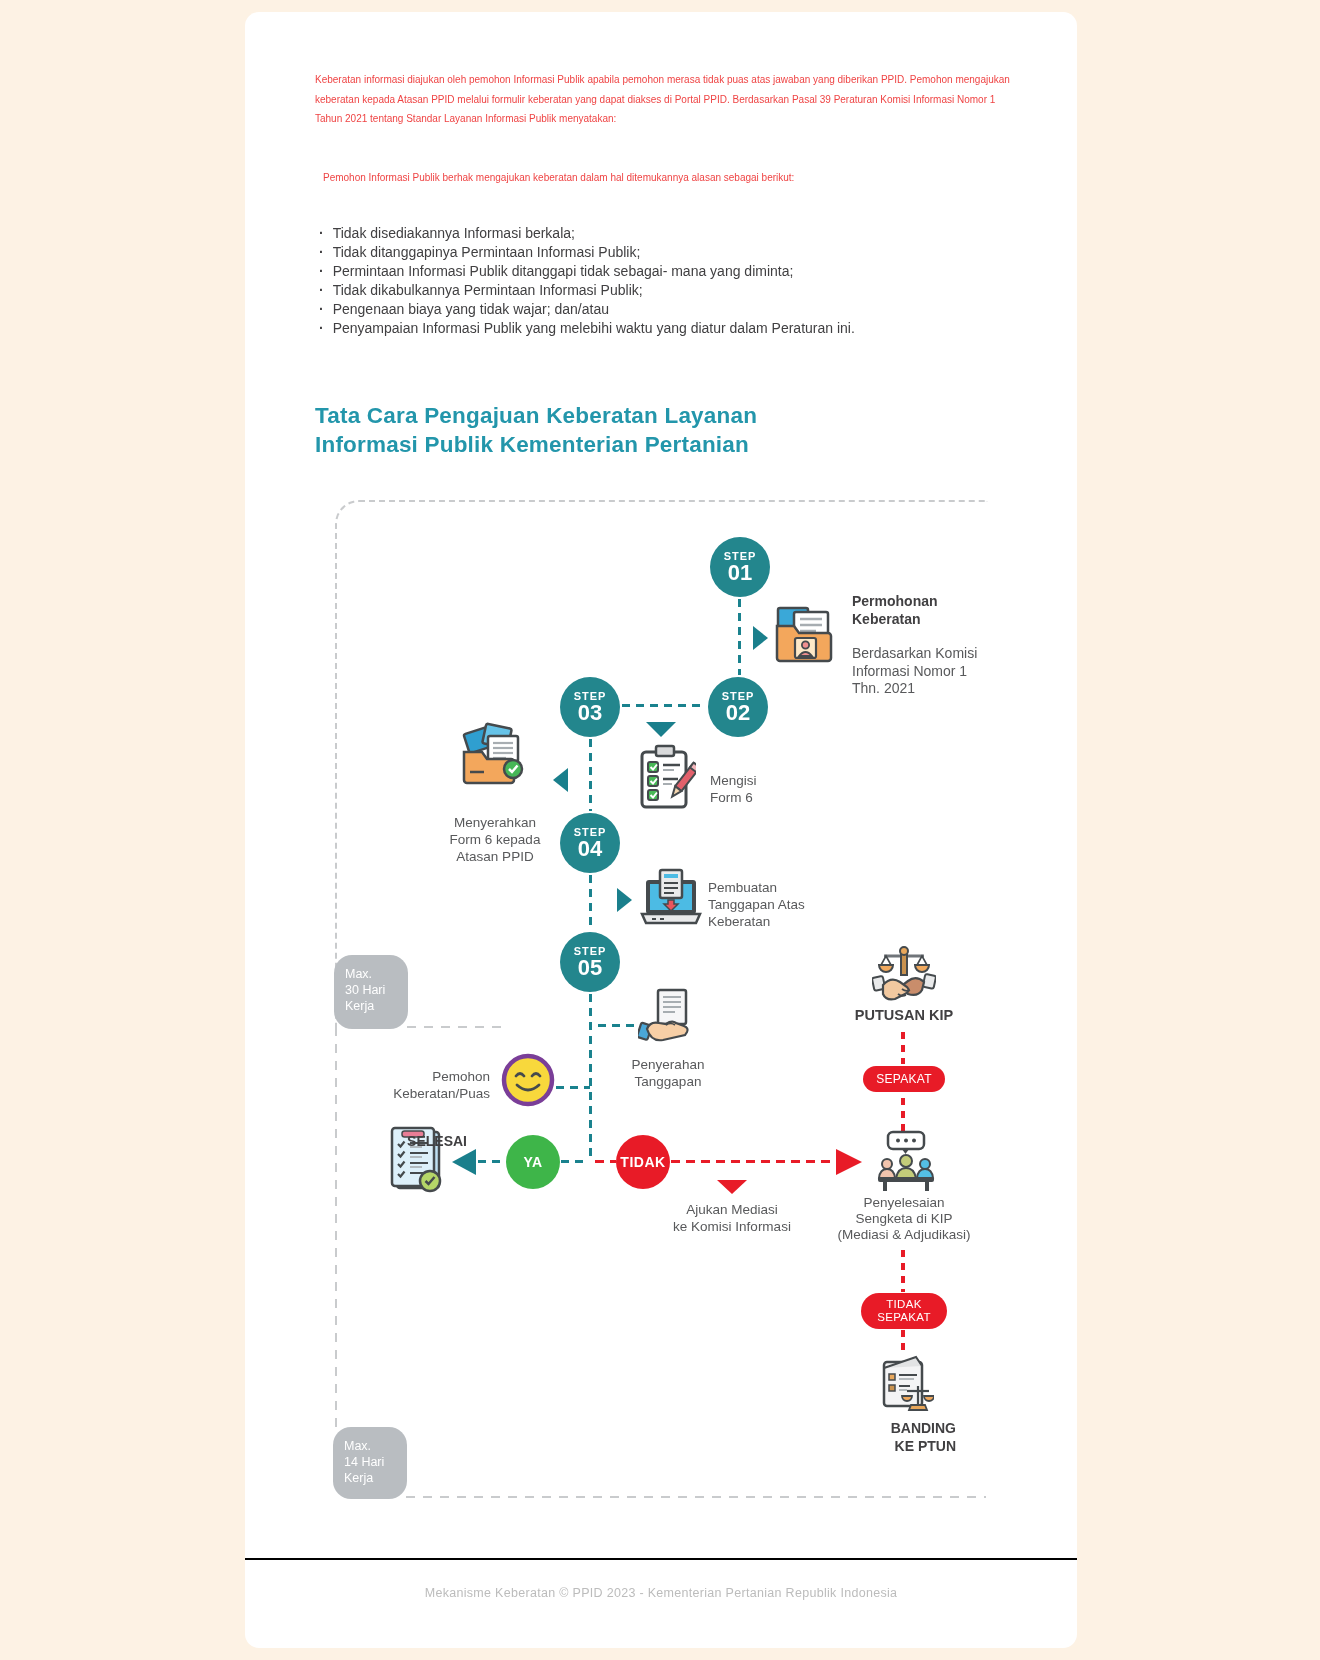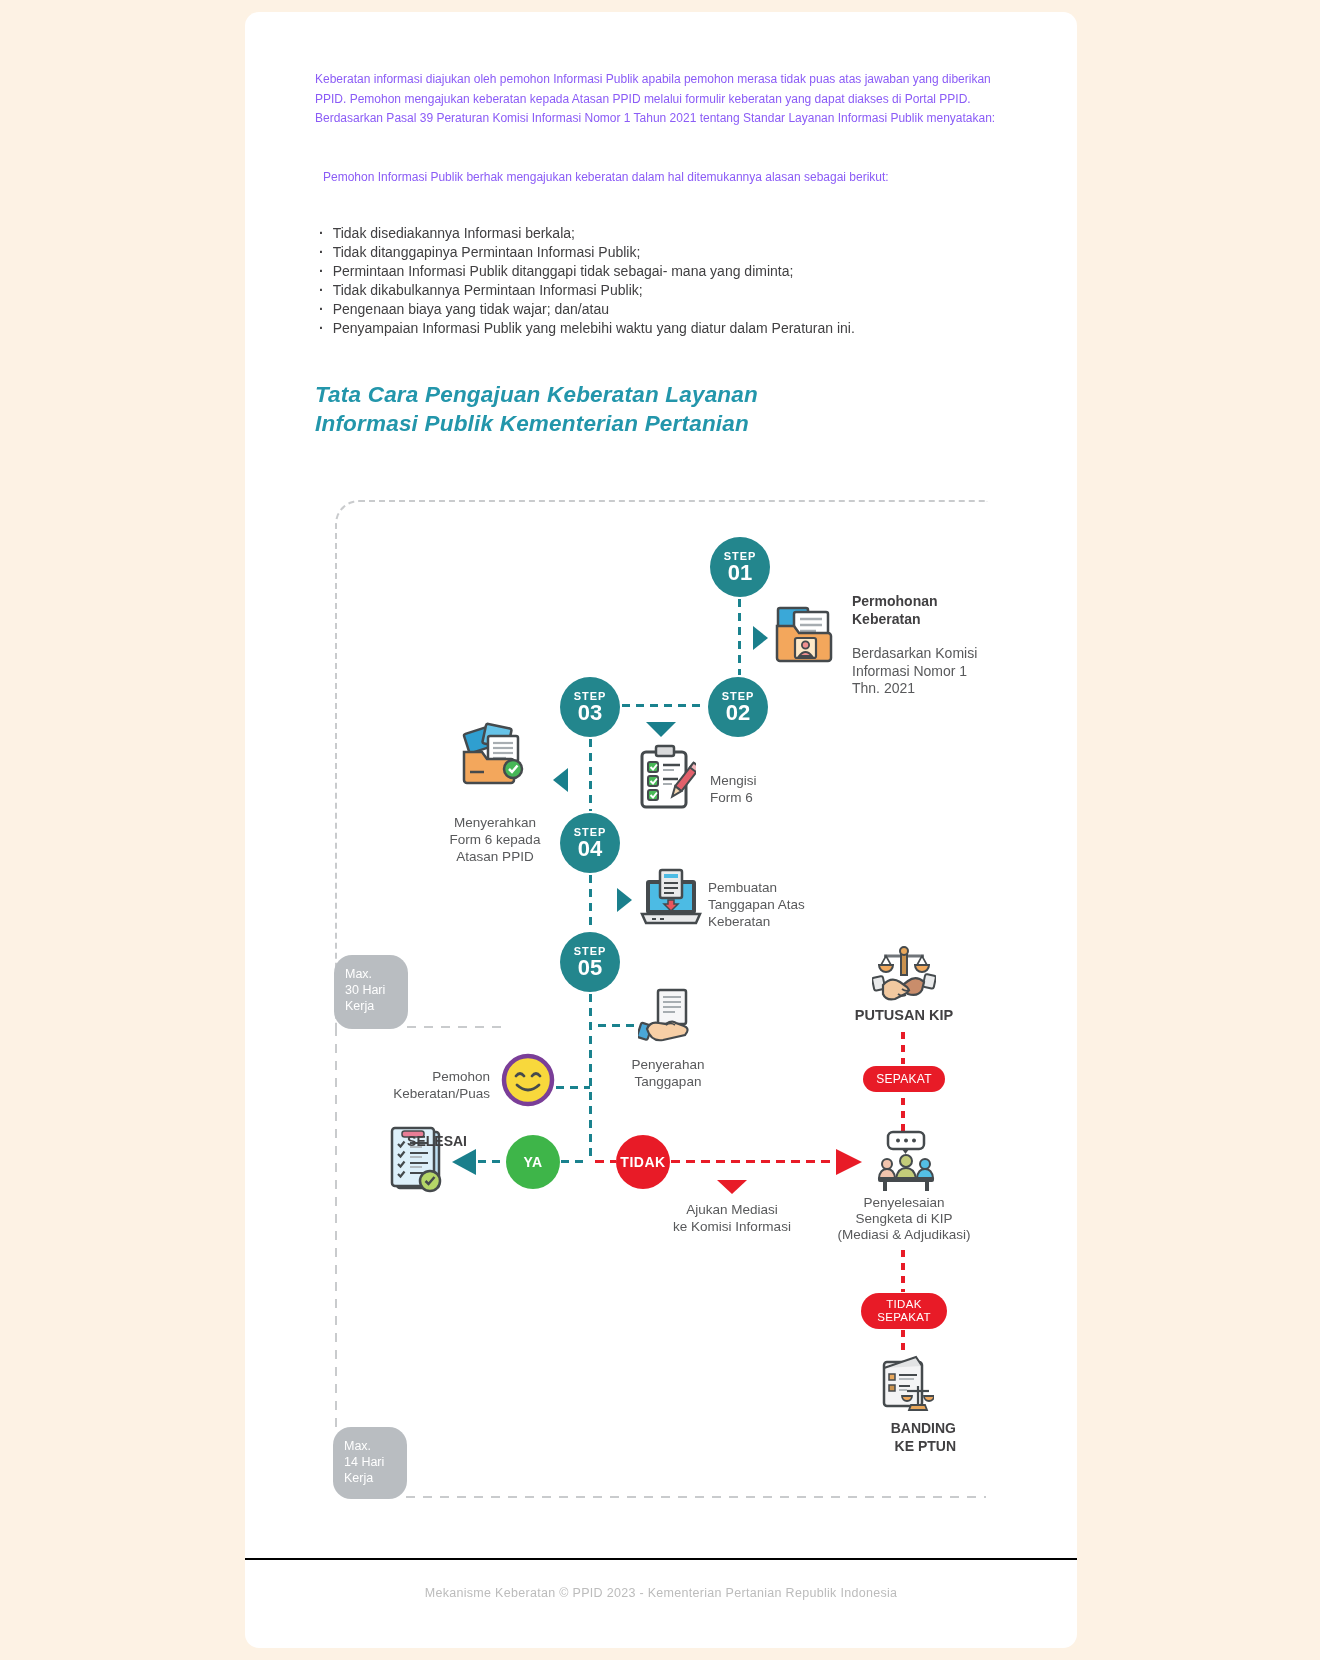--- a/index.html
+++ b/index.html
@@ -8,21 +8,21 @@
     background:#fdf2e4;
     font-family:"Liberation Sans",sans-serif;
     color:#414042;
     position:relative;
   }
   .abs{position:absolute;}
   .card{
     position:absolute;left:245px;top:12px;width:832px;height:1636px;
     background:#ffffff;border-radius:14px;
   }
-  .para{font-size:12px;line-height:19.5px;color:#8b5cf6;white-space:normal;}
+  .para{font-size:10px;line-height:19.5px;color:#ef4444;white-space:normal;}
   .bullets{font-size:14px;line-height:19px;color:#414042;}
   .bullet-item{display:flex;}
   .bullet-item::before{content:"·";font-weight:bold;margin:0 9px 0 4px;}
   .heading{
     font-size:22.5px;line-height:29px;font-weight:600;color:#2396ab;
     white-space:pre-line;letter-spacing:.2px;
   }
   
   .sec-border{
     border-top:2px dashed #c9cbcd;border-left:2px dashed #c9cbcd;
@@ -76,21 +76,21 @@
 
   <div class="abs bullets" style="left:70px;top:212px;width:710px;">
     <div class="bullet-item">Tidak disediakannya Informasi berkala;</div>
     <div class="bullet-item">Tidak ditanggapinya Permintaan Informasi Publik;</div>
     <div class="bullet-item">Permintaan Informasi Publik ditanggapi tidak sebagai- mana yang diminta;</div>
     <div class="bullet-item">Tidak dikabulkannya Permintaan Informasi Publik;</div>
     <div class="bullet-item">Pengenaan biaya yang tidak wajar; dan/atau</div>
     <div class="bullet-item">Penyampaian Informasi Publik yang melebihi waktu yang diatur dalam Peraturan ini.</div>
   </div>
 
-  <div class="abs heading" style="left:70px;top:368px;width:560px;font-style:italic;">Tata Cara Pengajuan Keberatan Layanan
+  <div class="abs heading" style="left:70px;top:389px;width:560px;">Tata Cara Pengajuan Keberatan Layanan
 Informasi Publik Kementerian Pertanian</div>
 
   <div class="footer">Mekanisme Keberatan © PPID 2023 - Kementerian Pertanian Republik Indonesia</div>
 </div>
 
 <div class="abs sec-border" style="left:335px;top:500px;width:651px;height:527px;"></div>
 <div class="abs dv-gray" style="left:335px;top:1027px;height:402px;"></div>
 <div class="abs dh-gray" style="left:407px;top:1026px;width:100px;"></div>
 <div class="abs dh-gray" style="left:406px;top:1496px;width:580px;"></div>
 

